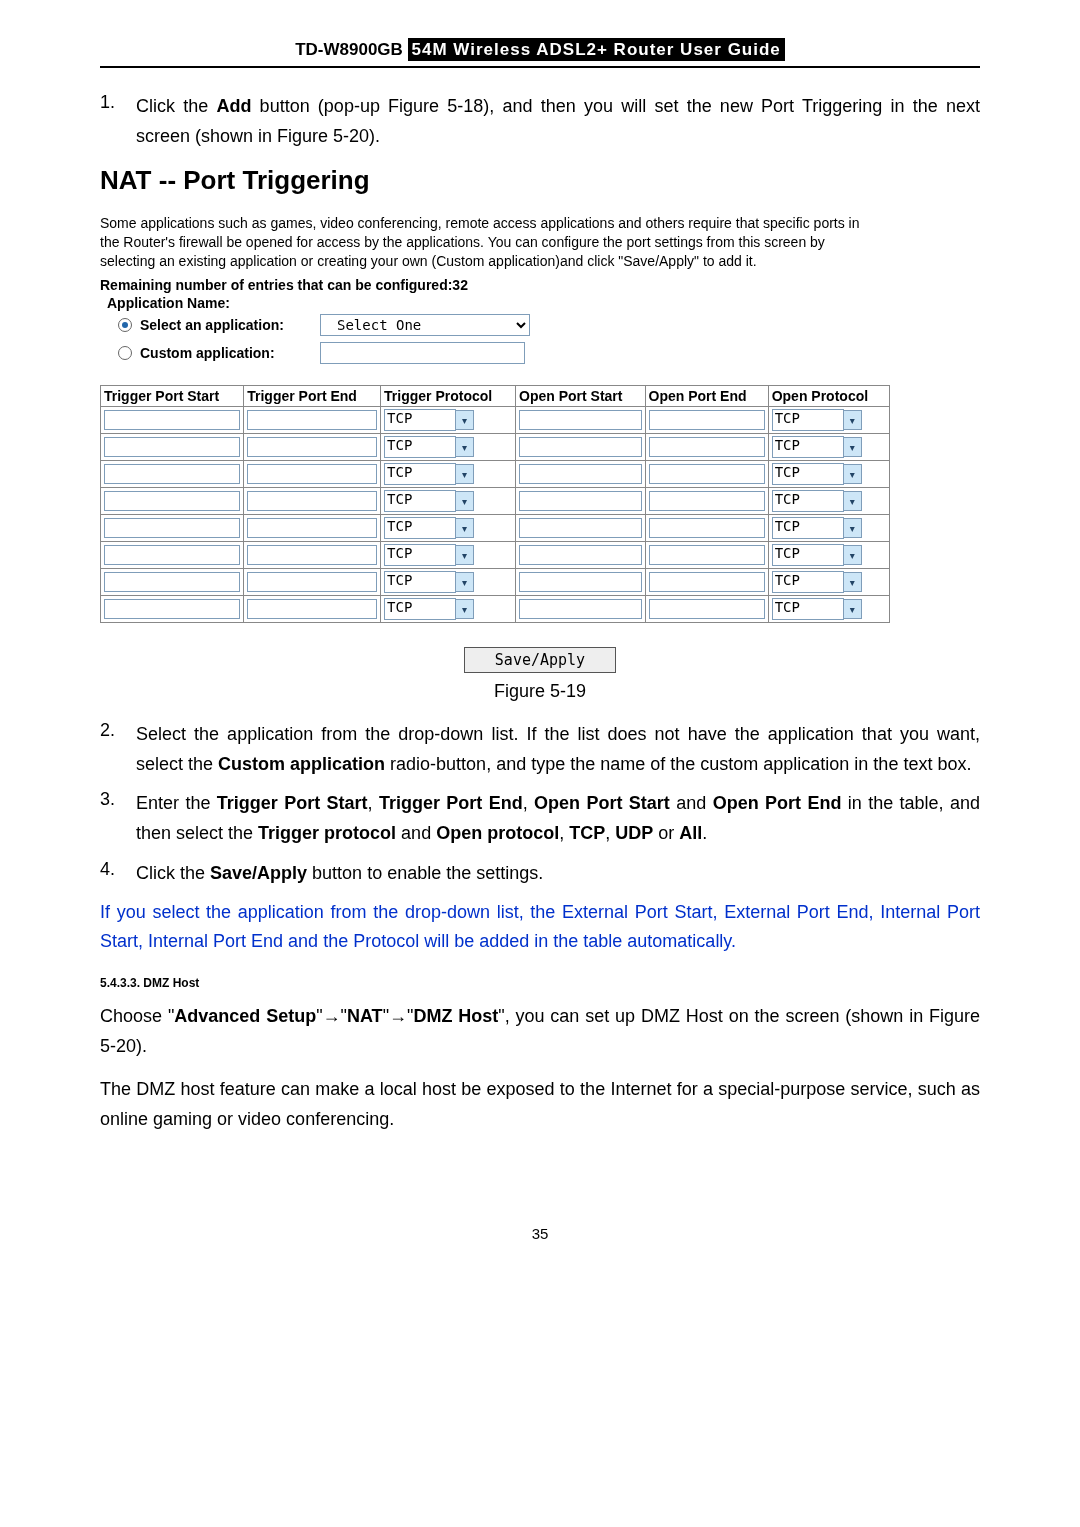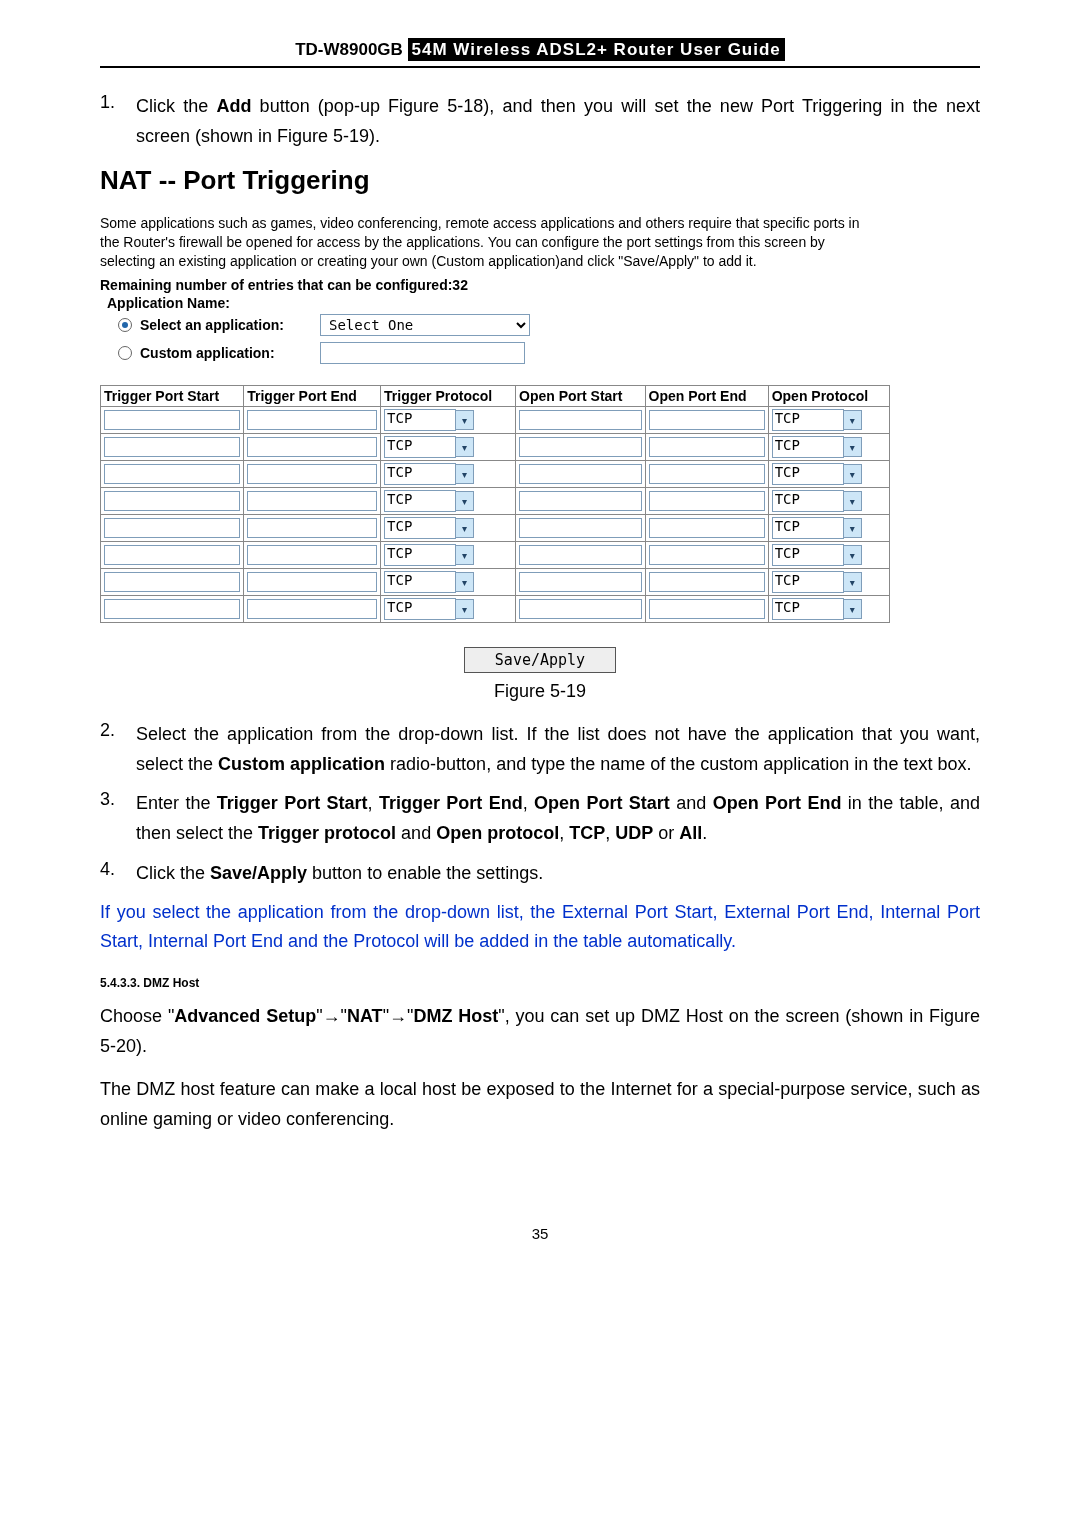--- a/index.html
+++ b/index.html
@@ -38,21 +38,21 @@
     font-family: Arial, sans-serif;
   }
   .ss-title { font-size: 26px; font-weight: bold; margin-bottom: 18px; }
   .ss-desc { font-size: 14px; line-height: 1.35; max-width: 780px;}
   .ss-rem { font-size: 14px; font-weight: bold; margin-top: 6px; }
   .ss-appname { font-size: 14px; font-weight: bold; margin-top: 2px; margin-left: 7px; }
 
   .radio-row { display: flex; align-items: center; height: 28px; margin-left: 18px; font-size: 14px; }
   .radio-row .label { font-weight: bold; width: 180px; }
   .radio-row input[type=text], .radio-row select { height: 22px; font-family: monospace; font-size: 14px; }
-  .radio-row select { width: 210px; border: 1px solid #7f9db9; background:#fff; padding-left:4px; }
+  .radio-row select { width: 210px; border: 1px solid #7f9db9; background:#fff; padding-left:12px; }
   .radio-row input[type=text] { width: 205px; border: 1px solid #7f9db9; padding-left:4px; }
   .radio-row .radio-dot { width:14px; height:14px; border:1px solid #666; border-radius:50%; margin-right:8px; display:inline-flex; align-items:center; justify-content:center;}
   .radio-row .radio-dot.filled::after{ content:''; width:6px; height:6px; background:#26a; border-radius:50%; display:block;}
 
   table.trigger { border-collapse: collapse; margin-top: 18px; font-size: 14px; width: 100%; max-width: 790px;}
   table.trigger th, table.trigger td { border: 1px solid #888; padding: 2px 3px; text-align: left; }
   table.trigger th { font-weight: bold; background:#fff; font-size:14px; }
   table.trigger td { height: 26px; }
   .cell-input { width: 100%; height: 20px; border: 1px solid #7f9db9; background:#fff;}
   .cell-select { width: 72px; height: 22px; border: 1px solid #7f9db9; font-family: monospace; font-size:14px; background:#fff; padding-left:2px;}
@@ -82,21 +82,21 @@
   <div class="header-bar">
     <span class="model">TD-W8900GB</span>
     <span class="guide">54M  Wireless  ADSL2+  Router  User  Guide</span>
   </div>
   <hr class="header-rule">
 
   <ol class="outer">
     <li>
       <span class="num">1.</span>
       <span class="body">
-        <span>Click the </span><b>Add</b><span> button (pop-up Figure 5-18), and then you will set the new Port Triggering in the next screen (shown in Figure 5-19).</span>
+        <span>Click the </span><b>Add</b><span> button (pop-up Figure 5-18), and then you will set the new Port Triggering in the next screen (shown in Figure 5-20).</span>
       </span>
     </li>
   </ol>
 
   <div class="screenshot">
     <div class="ss-title">NAT -- Port Triggering</div>
     <div class="ss-desc">Some applications such as games, video conferencing, remote access applications and others require that specific ports in the Router's firewall be opened for access by the applications. You can configure the port settings from this screen by selecting an existing application or creating your own (Custom application)and click "Save/Apply" to add it.</div>
     <div class="ss-rem">Remaining number of entries that can be configured:32</div>
     <div class="ss-appname">Application Name:</div>
 

